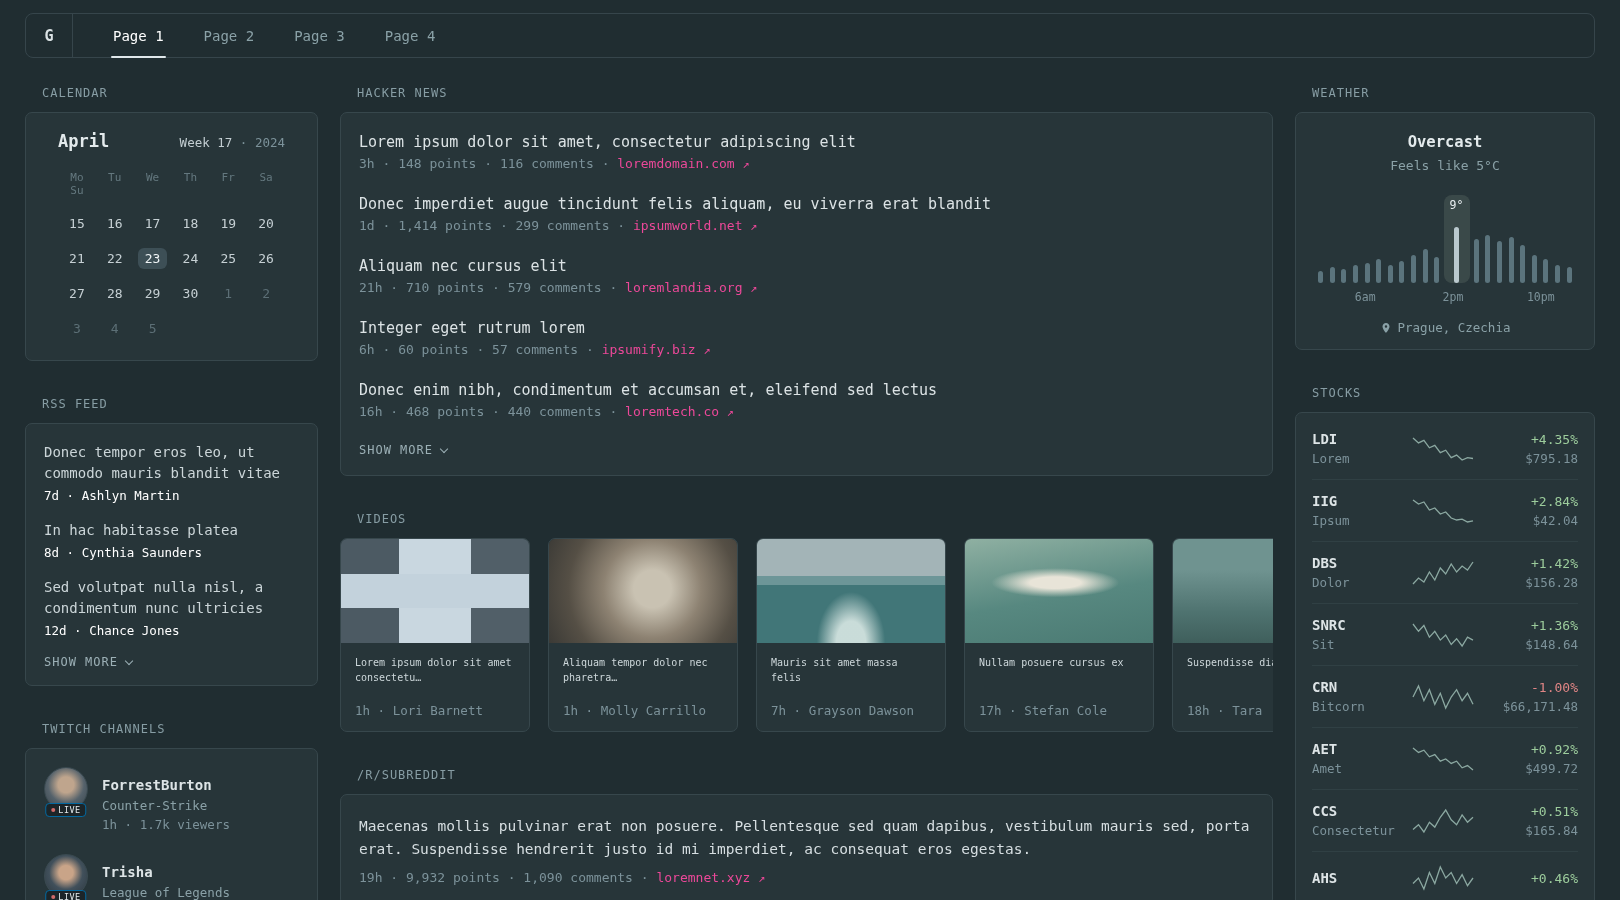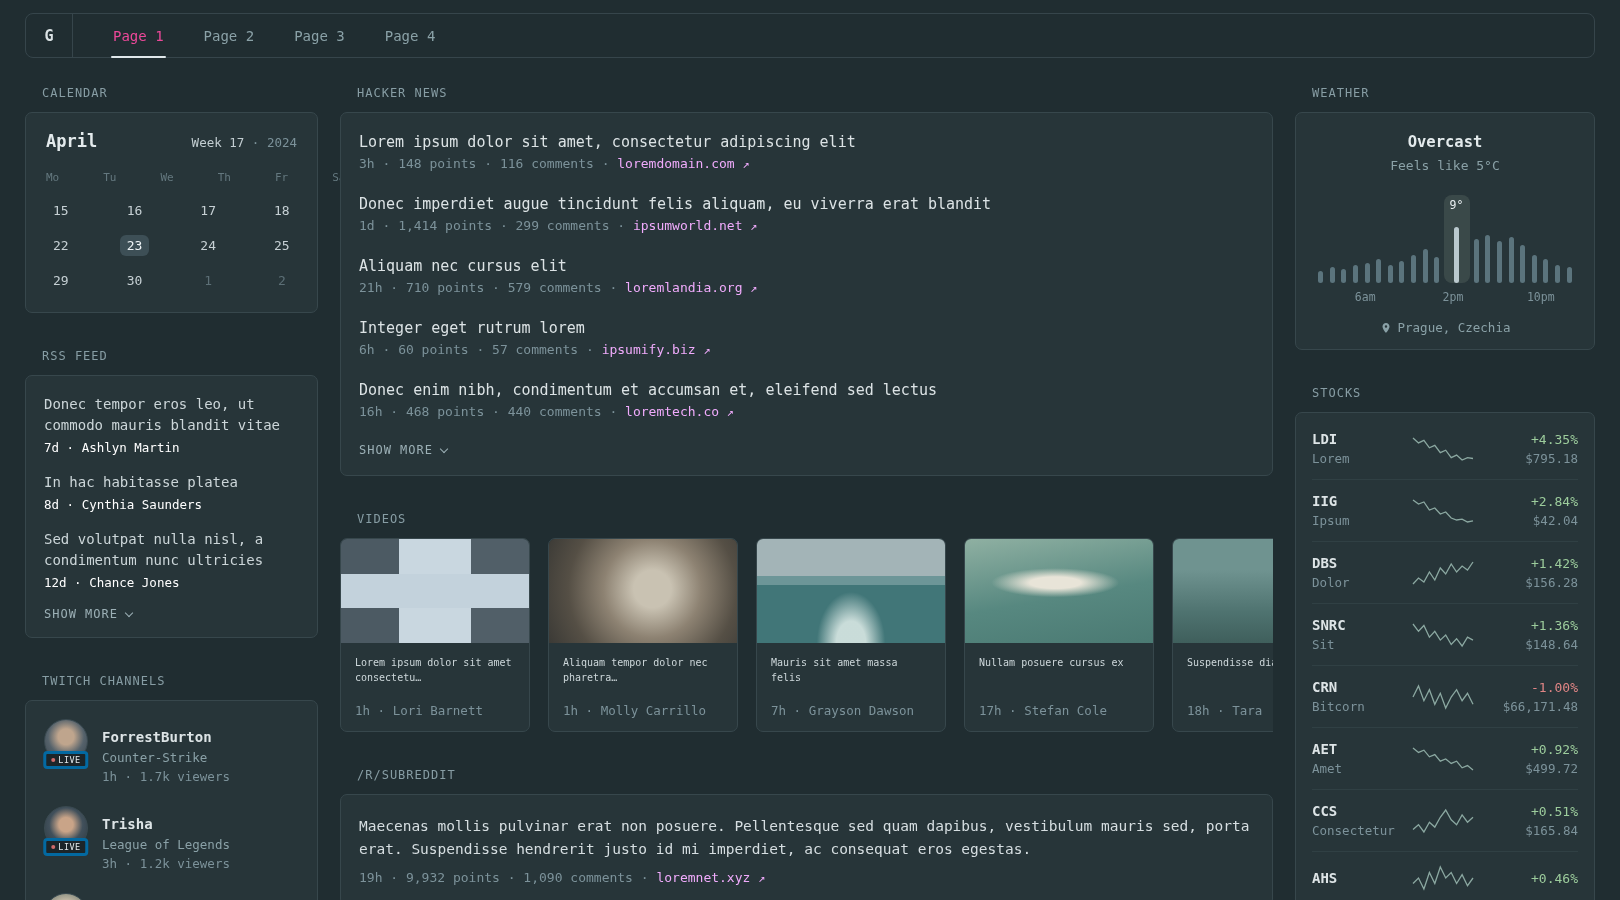--- a/index.html
+++ b/index.html
@@ -9,37 +9,37 @@
   font-family:"DejaVu Sans Mono","Liberation Mono",monospace;
   color:#d7e0e2;
   overflow:hidden;
   font-size:13.5px;
 }
 
 .topbar{margin:13px 25px 0;height:45px;border:1px solid #36454b;border-radius:8px;display:flex;align-items:stretch;}
 .logo{width:47px;display:flex;align-items:center;justify-content:center;border-right:1px solid #36454b;color:#dbe3e5;font-weight:bold;font-size:15px;cursor:pointer;}
 .tabs{display:flex;margin-left:20px;}
 .tab{display:flex;align-items:center;padding:0 20px;color:#8aa1a7;font-size:14px;position:relative;cursor:pointer;}
-.tab.active{color:#ec4899;}
+.tab.active{color:#ffffff;}
 .tab.active::after{content:"";position:absolute;left:18px;right:18px;bottom:-1px;height:2px;background:#dfe7ea;border-radius:1px;}
 
 .main{display:flex;gap:22px;padding:28px 25px 0;}
 .col-left{flex:0 0 293px;min-width:0;}
 .col-mid{flex:1;min-width:0;}
 .col-right{flex:0 0 300px;min-width:0;}
 .widget{margin-bottom:36px;}
 .widget-label{font-size:12px;letter-spacing:1px;color:#879da4;margin:0 0 12px 17px;}
 .card{background:#273539;border:1px solid #37474c;border-radius:7px;}
 
-.calendar-card{padding:18px 20px 20px;}
+.calendar-card{padding:18px 32px 20px;}
 .cal-head{display:flex;justify-content:space-between;align-items:baseline;margin-bottom:20px;}
 .cal-month{font-size:17px;font-weight:bold;color:#e3eaec;}
 .cal-week{font-size:12.5px;color:#c3ced2;}
 .cal-week .dim{color:#7c929a;}
-.cal-grid{display:grid;grid-template-columns:repeat(7,1fr);text-align:center;gap:44px;}
+.cal-grid{display:grid;grid-template-columns:repeat(6,1fr);text-align:center;}
 .cal-weekdays{margin-bottom:14px;}
 .wd{font-size:11px;color:#64787f;}
 .cal-days{row-gap:11px;}
 .day-cell{display:flex;align-items:center;justify-content:center;height:24px;}
 .day{color:#c6d0d4;font-size:13px;padding:3px 7px;border-radius:6px;}
 .day.selected{background:#3d4f56;color:#eef3f5;}
 .day.muted{color:#5c6f76;}
 
 .feed-card{padding:18px 18px 16px;}
 .feed-item{margin-bottom:17px;}
@@ -49,32 +49,32 @@
 .chev{width:6px;height:6px;border-right:1.5px solid currentColor;border-bottom:1.5px solid currentColor;transform:rotate(45deg);margin-top:-3px;}
 
 .twitch-card{padding:18px;}
 .tw-row{display:flex;gap:14px;margin-bottom:22px;align-items:flex-start;}
 .tw-row:last-child{margin-bottom:4px;}
 .tw-avatar-wrap{position:relative;flex:0 0 44px;}
 .tw-avatar{width:44px;height:44px;border-radius:50%;border:1px solid #3a4a51;}
 .av-1{background:radial-gradient(circle at 50% 40%,#bfa58d 0 24%,#55626b 55%,#343f46 100%);}
 .av-2{background:radial-gradient(circle at 50% 42%,#c9a488 0 22%,#41505b 52%,#2a343b 100%);}
 .av-3{background:radial-gradient(circle at 50% 45%,#dccbb4 0 28%,#8e9183 65%,#6d705f 100%);}
-.live-badge{position:absolute;left:50%;transform:translateX(-50%);bottom:-6px;background:#1c2529;border:3px solid #0369a1;border-radius:4px;padding:1px 5px;display:flex;align-items:center;gap:3px;font-size:8.5px;color:#e3eaec;letter-spacing:.5px;}
+.live-badge{position:absolute;left:50%;transform:translateX(-50%);bottom:-6px;background:#1c2529;border:1px solid #0369a1;border-radius:4px;padding:1px 5px;display:flex;align-items:center;gap:3px;font-size:8.5px;color:#e3eaec;letter-spacing:.5px;}
 .live-dot{width:4px;height:4px;border-radius:50%;background:#d06a6a;}
 .tw-info{min-width:0;margin-top:8px;}
 .tw-name{font-size:14px;font-weight:bold;color:#dde4e6;cursor:pointer;padding-top:2px;}
 .tw-cat{font-size:12.5px;color:#8aa1a7;margin-top:5px;cursor:pointer;}
 .tw-meta{font-size:12.5px;color:#7c929a;margin-top:4px;}
 
 .hn-card{padding:20px 18px 18px;}
 .hn-item{margin-bottom:24px;}
 .hn-title{font-size:15px;color:#dce3e5;cursor:pointer;}
 .hn-meta{font-size:13px;color:#7c929a;margin-top:5px;}
-.hn-link{color:#f0abfc;cursor:pointer;}
+.hn-link{color:#ec4899;cursor:pointer;}
 .ext{font-size:12px;}
 .hn-card .show-more{margin-top:4px;}
 
 .videos-row{display:flex;gap:18px;overflow:hidden;}
 .video-card{flex:0 0 190px;border:1px solid #37474c;border-radius:7px;background:#273539;overflow:hidden;cursor:pointer;}
 .thumb{height:104px;}
 .thumb-1{background:linear-gradient(transparent 0 34%,#c3d2dc 34% 66%,transparent 66%),linear-gradient(90deg,#4c5a63 0 31%,#c9d7e0 31% 69%,#515f68 69%);}
 .thumb-2{background:radial-gradient(circle at 55% 48%,#c9c2b2 0 16%,#8d8272 42%,#554f45 72%,#3b3a36 100%);}
 .thumb-3{background:radial-gradient(ellipse 26% 70% at 50% 100%,rgba(225,238,234,.85) 0 30%,rgba(225,238,234,0) 70%),linear-gradient(#a3b4b7 0 36%,#6d9698 36% 44%,#417678 44%);}
 .thumb-4{background:radial-gradient(ellipse 34% 14% at 48% 42%,#e8e4d8 0 40%,rgba(232,228,216,0) 100%),linear-gradient(170deg,#8fb0a2,#578880 55%,#4b7a73);}

